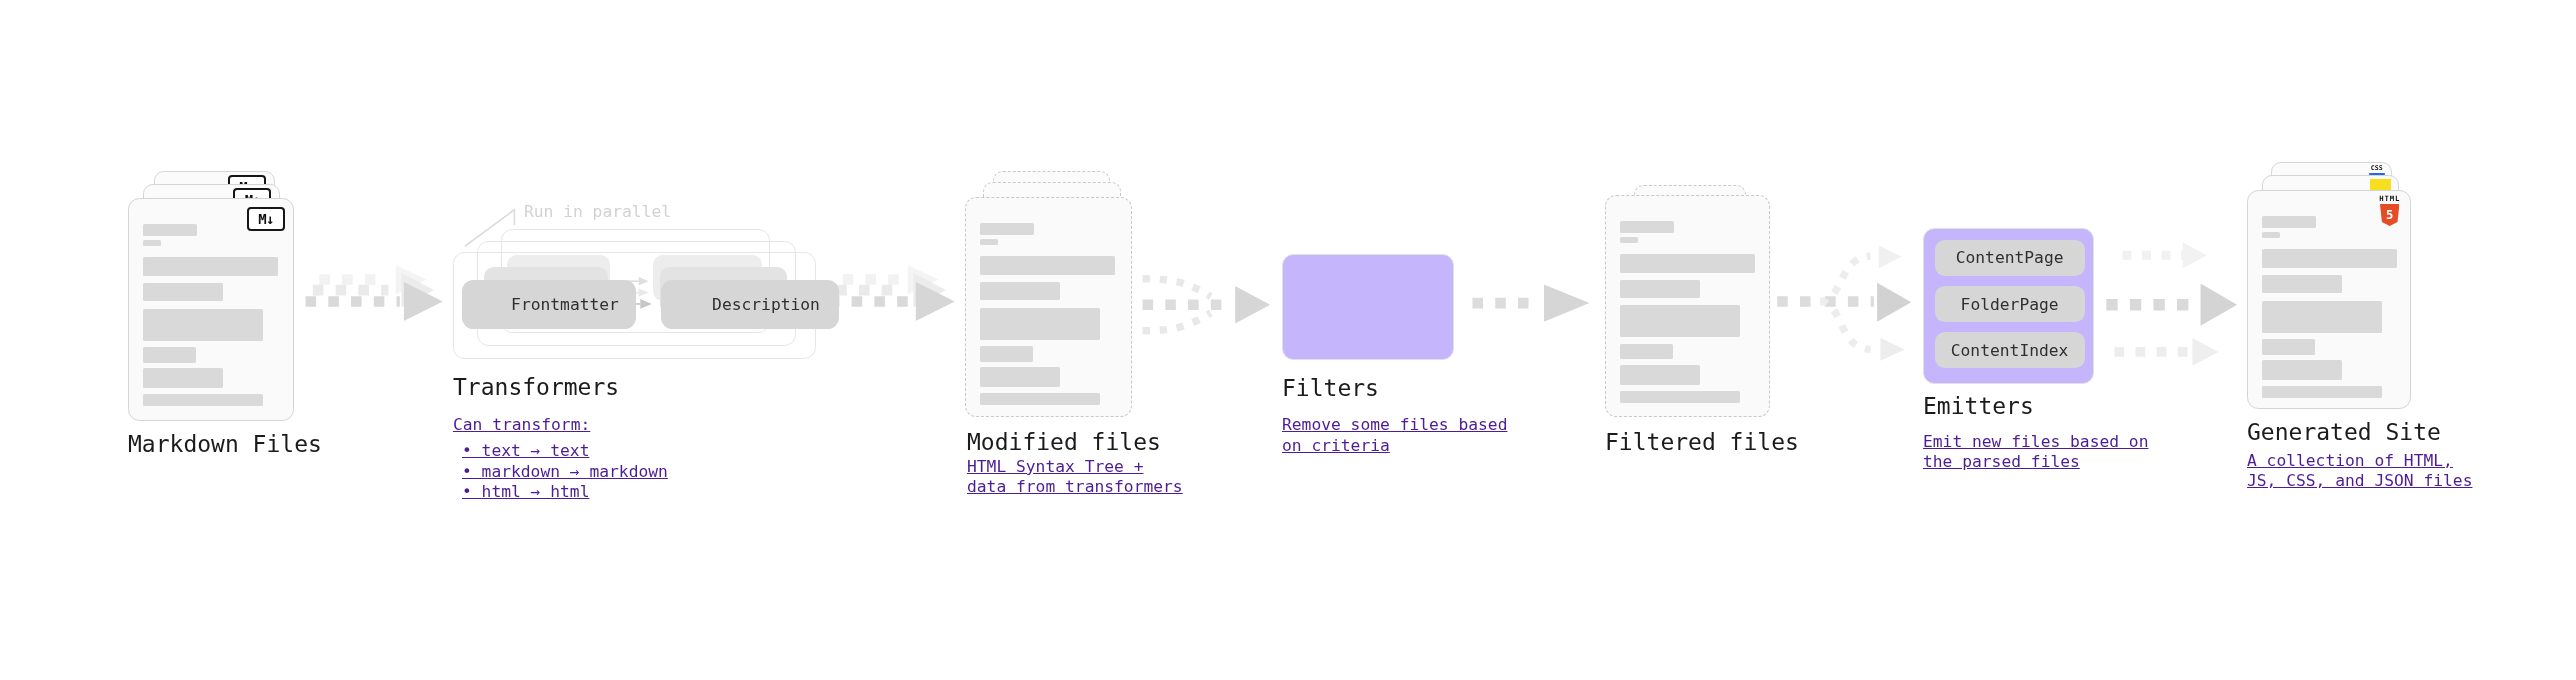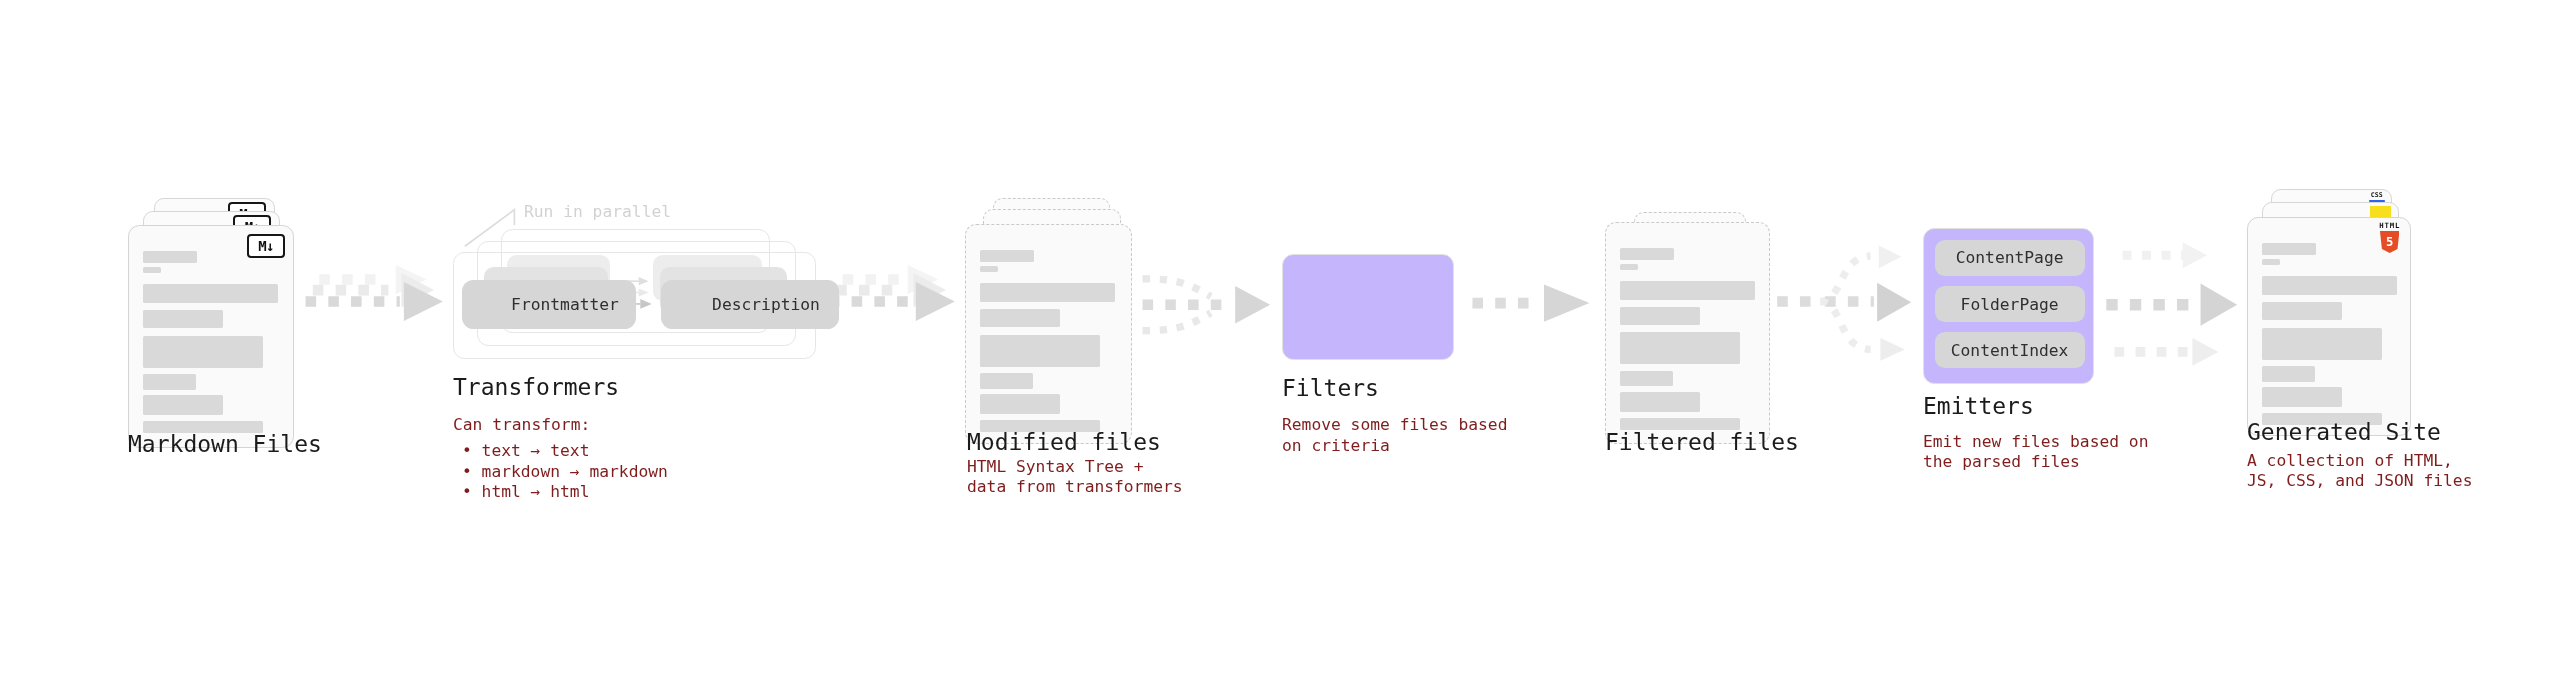--- a/index.html
+++ b/index.html
@@ -1,20 +1,20 @@
 <!DOCTYPE html>
 <html style="--html5_orange: #e44d26; --js_yellow: #f7df1e; --css_blue: #2965f1; --box_gray: #d6d6d6;font-size:13px"><head>
 <meta charset="utf-8">
 <style>
   html,body{margin:0;padding:0;background:#fff;}
   .canvas{position:relative;width:2576px;height:681px;background:#fff;overflow:hidden;
           font-family:"DejaVu Sans Mono","Liberation Mono",monospace;}
   .arrows{position:absolute;left:0;top:0;}
   
-  .stack{position:absolute;margin-top:27px;}
+  .stack{position:absolute;}
   .peek{position:absolute;border-radius:9.8px 9.8px 0 0;background:#fbfbfb;height:37px;}
   .peek.solid{border:1.6px solid #d6d6d6;}
   .peek.dashed{border:1.6px dashed #c9c9c9;}
   .doc-card{position:absolute;border-radius:11.4px;background:#fafafa;padding:25px 0 14px 14px;box-sizing:border-box;}
   .doc-card.solid-card{border:1.6px solid #d4d4d4;}
   .doc-card.dashed-card{border:1.6px dashed #c9c9c9;}
   .bar{background:#d9d9d9;border-radius:1.6px;}
   
   .md-icon{position:absolute;width:34px;height:20.3px;border:2.4px solid #161616;border-radius:4.1px;background:#fff;
            display:flex;align-items:center;justify-content:center;font-size:14px;font-weight:700;color:#111;letter-spacing:-0.8px;}
@@ -34,21 +34,21 @@
             font-size:16.3px;font-weight:500;color:#2f2f2f;padding-left:32px;}
   .echo{position:absolute;border-radius:9.8px;}
   .echo.e1{background:#e3e3e3;}
   .echo.e2{background:#ededed;}
   
   .panel{position:absolute;border:1.6px solid #e2e2e2;border-radius:11.4px;background:#c4b5fd;box-sizing:border-box;}
   .emit-btn{position:absolute;left:10.6px;width:150px;height:36px;background:var(--box_gray,#d6d6d6);border-radius:9.8px;
             display:flex;align-items:center;justify-content:center;font-size:16.3px;font-weight:500;color:#2f2f2f;}
   
   .label{position:absolute;font-size:23px;line-height:24.4px;font-weight:500;color:#1b1b1b;white-space:nowrap;}
-  .sub{position:absolute;font-size:16.3px;line-height:20.3px;font-weight:400;color:#7f1d1d;white-space:nowrap;}
+  .sub{position:absolute;font-size:16.3px;line-height:20.3px;font-weight:400;color:#4c1d95;white-space:nowrap;text-decoration:underline;}
   .annotation{position:absolute;font-size:16.3px;font-weight:500;color:#d2d2d2;white-space:nowrap;}
 </style>
 </head>
 <body>
 
 <div class="canvas">
 
   <svg class="arrows" width="2576" height="681" viewBox="0 0 3170 838">
 
     <g>

